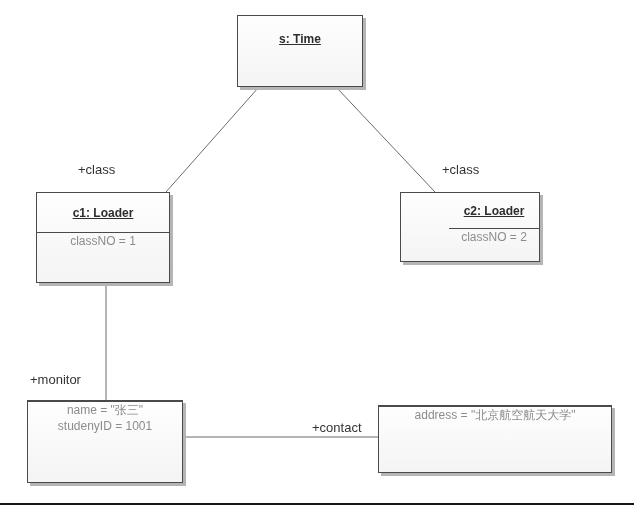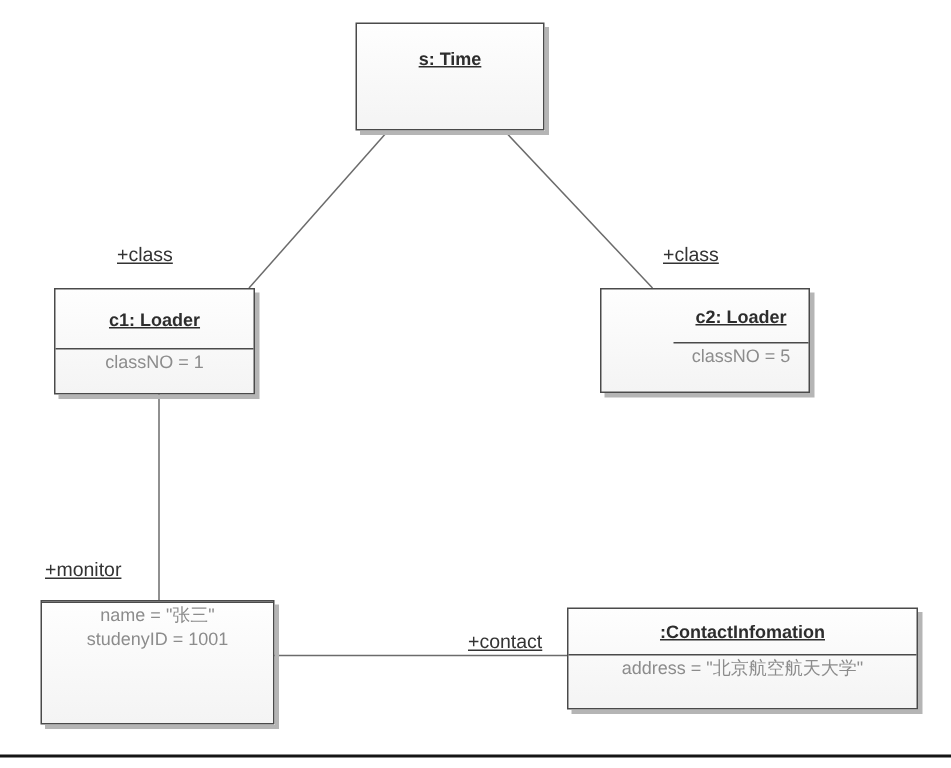--- a/index.html
+++ b/index.html
@@ -57,26 +57,25 @@
     font-size: 12px;
     color: #8c8c8c;
     line-height: 16px;
     white-space: nowrap;
   }
   .edge-label {
     position: absolute;
     font-size: 13px;
     color: #333333;
     white-space: nowrap;
-    text-decoration: underline;
   }
   
   #node-s-time   { left: 237px; top: 15px;  width: 126px; height: 72px; }
   #node-s-time .node-title { height: 100%; padding-bottom: 24px; }
-  #node-c1       { left: 36px;  top: 192px; width: 134px; height: 71px; }
+  #node-c1       { left: 36px;  top: 192px; width: 134px; height: 91px; }
   #node-c1 .node-title { height: 39px; }
   #node-c2       { left: 400px; top: 192px; width: 140px; height: 70px; padding-left: 48px; }
   #node-c2 .node-title { height: 35px; }
   #node-stu      { left: 27px;  top: 400px; width: 156px; height: 83px; }
   #node-stu .node-title { height: 36px; }
   #node-contact  { left: 378px; top: 405px; width: 234px; height: 68px; }
   #node-contact .node-title { height: 30px; }
   
   #label-class-left  { left: 78px;  top: 162px; }
   #label-class-right { left: 442px; top: 162px; }
@@ -110,33 +109,32 @@
   <div class="node" id="node-c1">
     <div class="node-title">c1: Loader</div>
     <div class="node-attrs">
       <div>classNO = 1</div>
     </div>
   </div>
 
   <div class="node" id="node-c2">
     <div class="node-title">c2: Loader</div>
     <div class="node-attrs">
-      <div>classNO = 5</div>
+      <div>classNO = 2</div>
     </div>
   </div>
 
   <div class="node" id="node-stu">
     <div class="node-attrs">
       <div>name = "张三"</div>
       <div>studenyID = 1001</div>
     </div>
   </div>
 
   <div class="node" id="node-contact">
-    <div class="node-title">:ContactInfomation</div>
     <div class="node-attrs">
       <div>address = "北京航空航天大学"</div>
     </div>
   </div>
 
   <div class="edge-label" id="label-class-left">+class</div>
   <div class="edge-label" id="label-class-right">+class</div>
   <div class="edge-label" id="label-monitor">+monitor</div>
   <div class="edge-label" id="label-contact">+contact</div>
 

